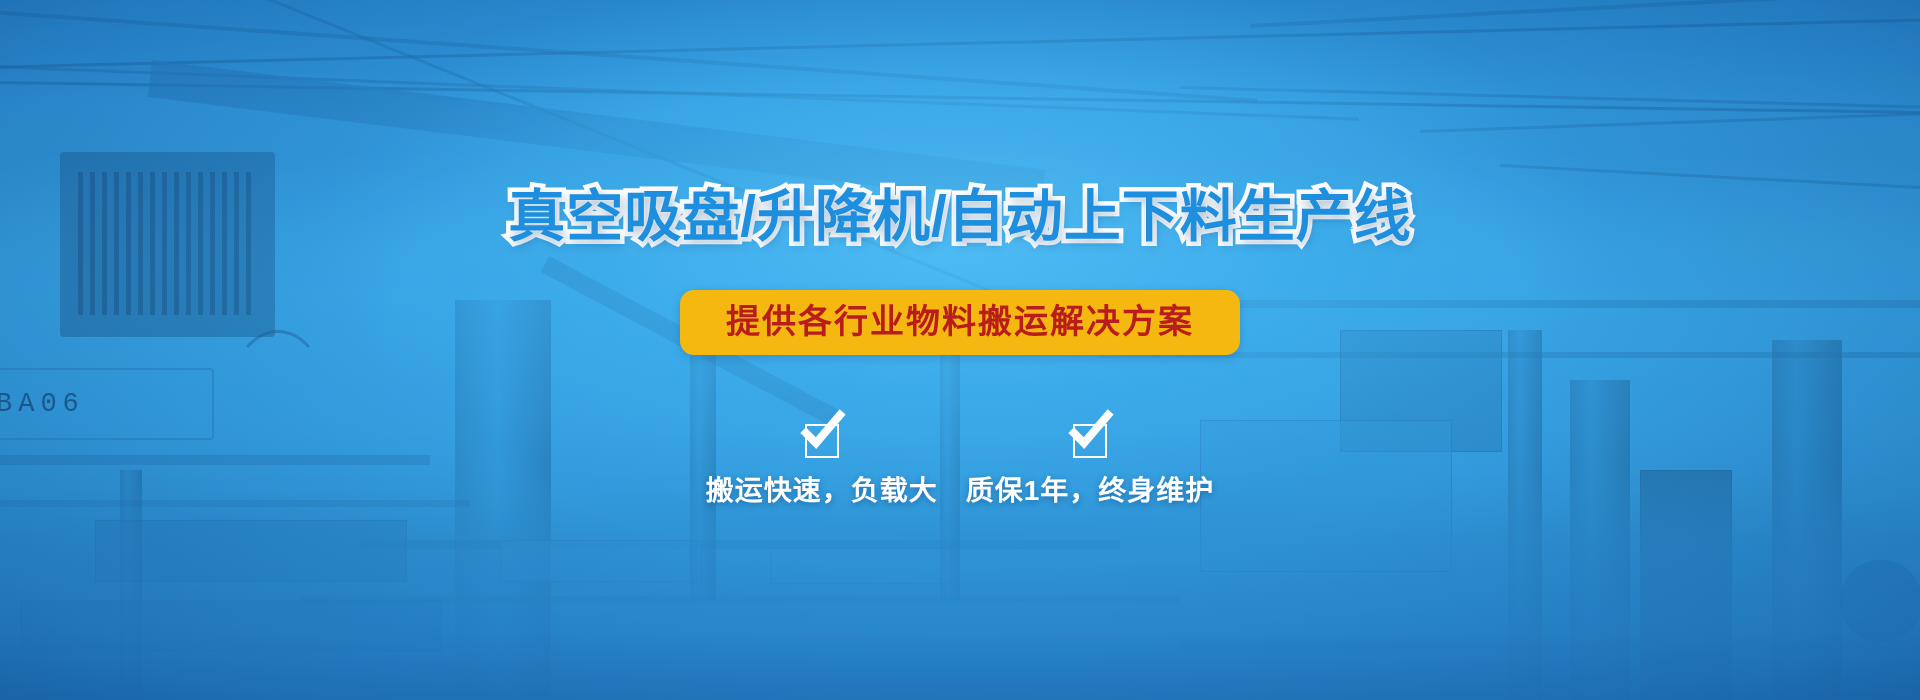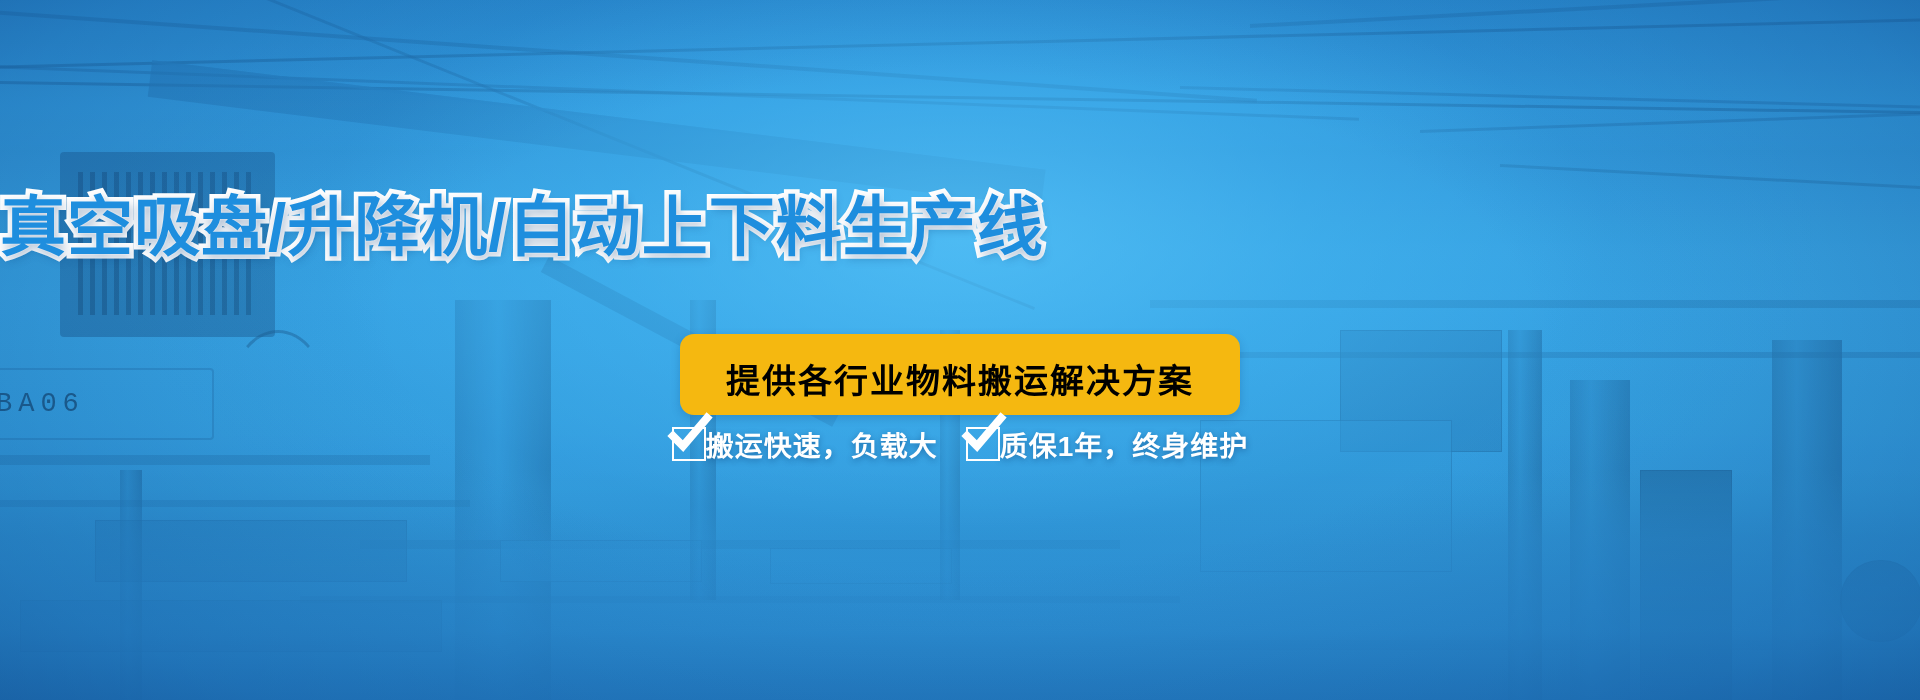--- a/index.html
+++ b/index.html
@@ -224,22 +224,22 @@
     position: absolute;
     inset: 0;
     z-index: 5;
   }
 
   .headline {
     position: absolute;
     left: 0;
     right: 0;
     top: 150px;
-    text-align: left;
-    font-size: 66px;
+    text-align: center;
+    font-size: 57px;
     font-weight: bold;
     line-height: 1;
     letter-spacing: 1px;
     color: #1e8ede;
     -webkit-text-stroke: 9px #ffffff;
     paint-order: stroke fill;
     text-shadow:
       0 0 2px rgba(255,255,255,0.9),
       2px 4px 10px rgba(10,60,120,0.35);
     white-space: nowrap;
@@ -249,53 +249,53 @@
   .subtitle-wrap {
     position: absolute;
     left: 0;
     right: 0;
     top: 290px;
     text-align: center;
   }
   .subtitle-badge {
     display: inline-block;
     background: #f5b810;
-    color: #000000;
+    color: #b91c1c;
     font-size: 34px;
     font-weight: bold;
     letter-spacing: 2px;
-    padding: 28px 46px 14px;
+    padding: 12px 46px 14px;
     border-radius: 14px;
     line-height: 1.15;
     box-shadow: 0 3px 10px rgba(10,60,120,0.22);
     font-family: "Liberation Sans", "DejaVu Sans", sans-serif;
-    margin-top: 44px;
   }
 
   .features {
     position: absolute;
     left: 0;
     right: 0;
     top: 424px;
     display: flex;
     justify-content: center;
     align-items: center;
     gap: 28px;
   }
   .feature {
     display: flex;
     align-items: center;
-    gap: 0;
+    gap: 10px;
     color: #ffffff;
     font-size: 28px;
     font-weight: bold;
     letter-spacing: 1px;
     text-shadow: 0 2px 6px rgba(8,56,112,0.45);
     white-space: nowrap;
     font-family: "Liberation Sans", "DejaVu Sans", sans-serif;
+    flex-direction: column;
   }
   .check-box {
     position: relative;
     width: 30px;
     height: 30px;
     border: 2px solid #ffffff;
     flex: 0 0 auto;
   }
   .check-box svg {
     position: absolute;

